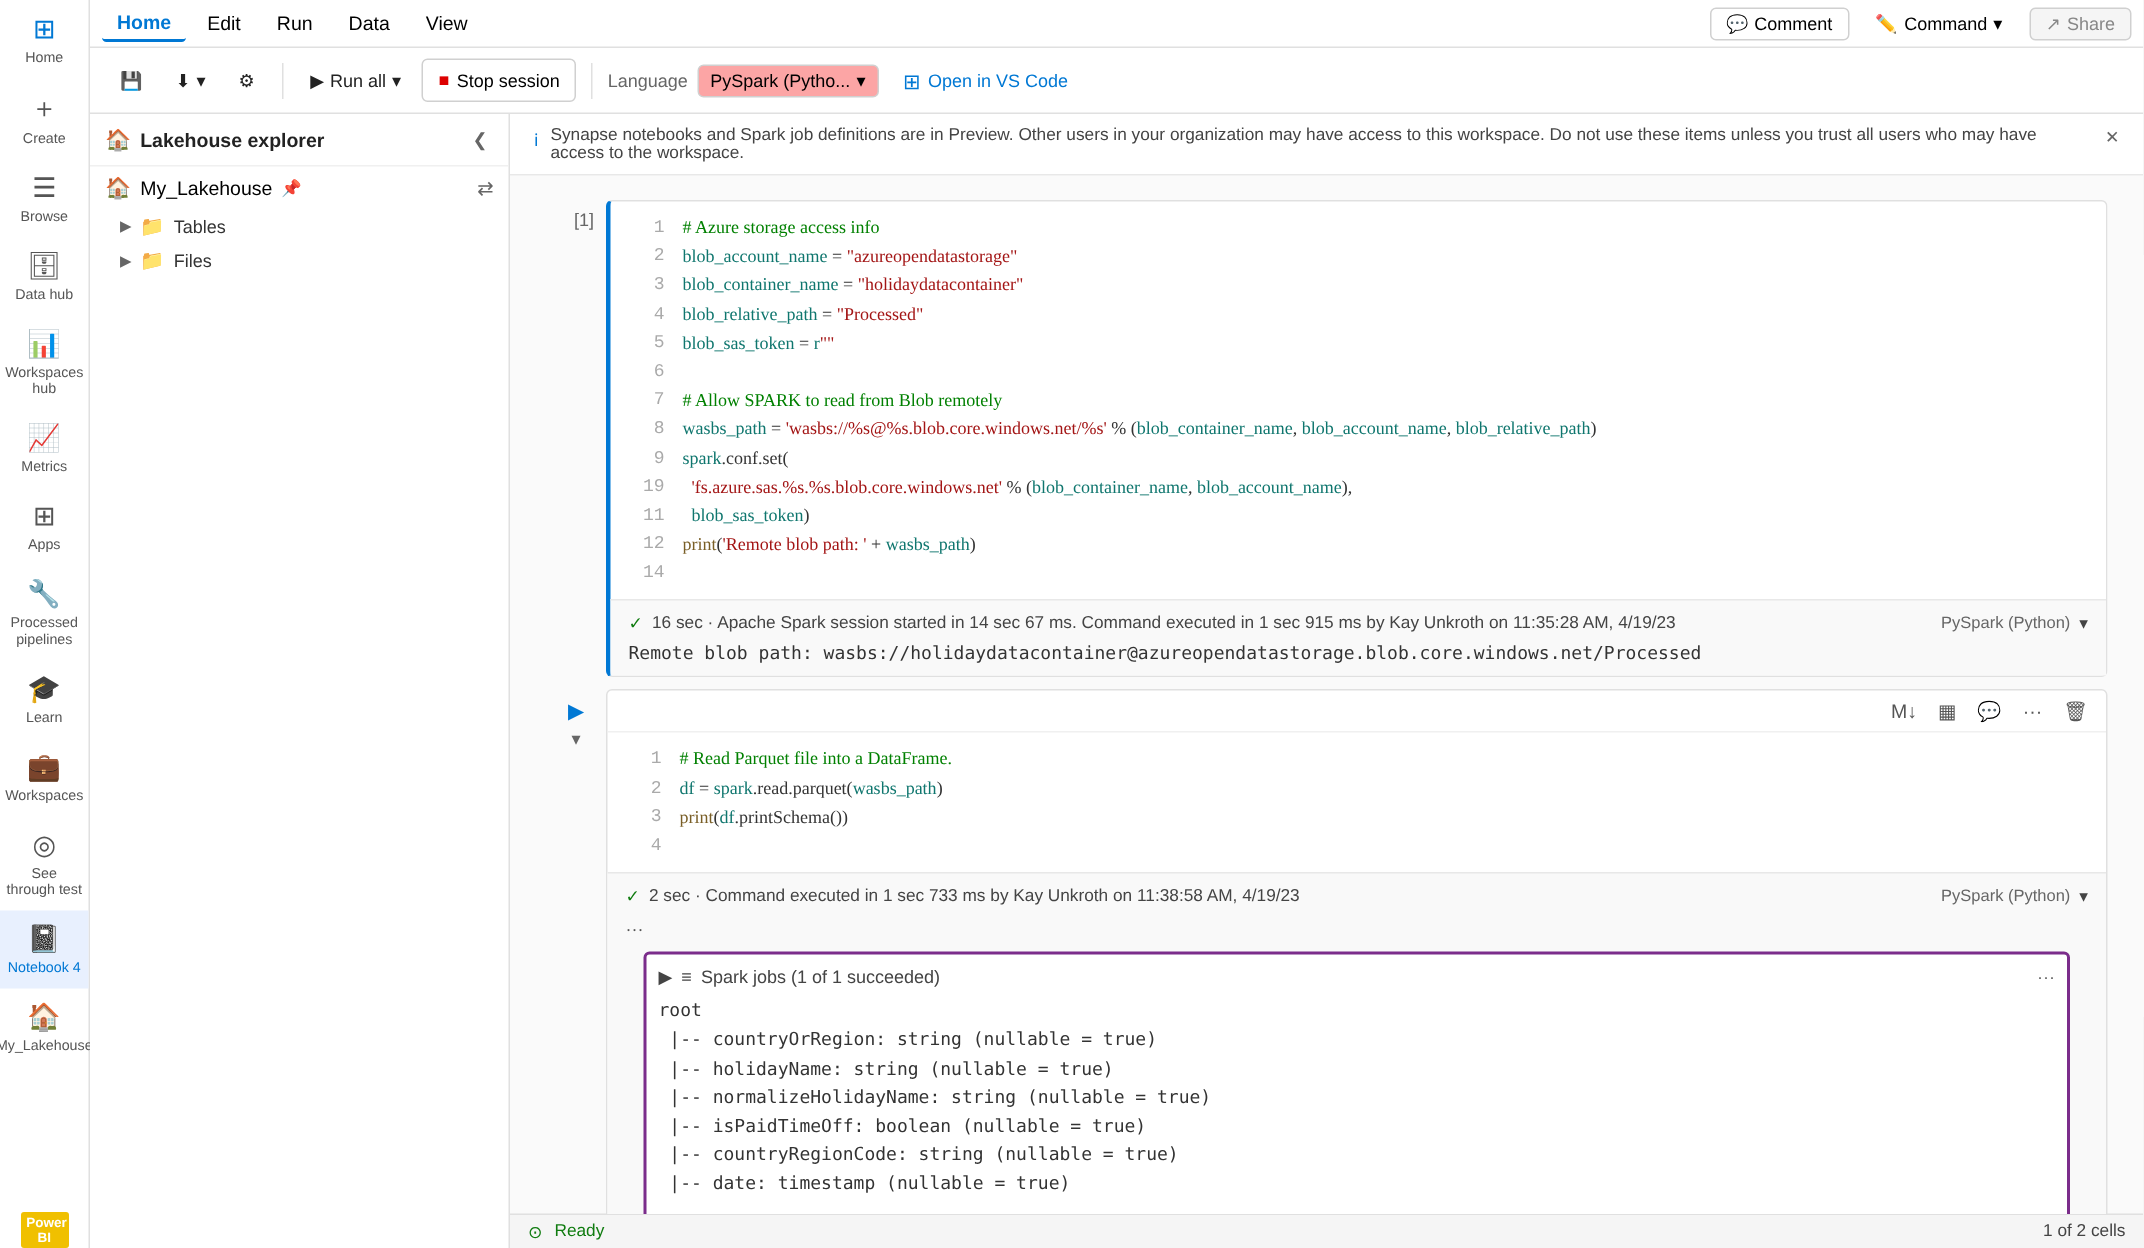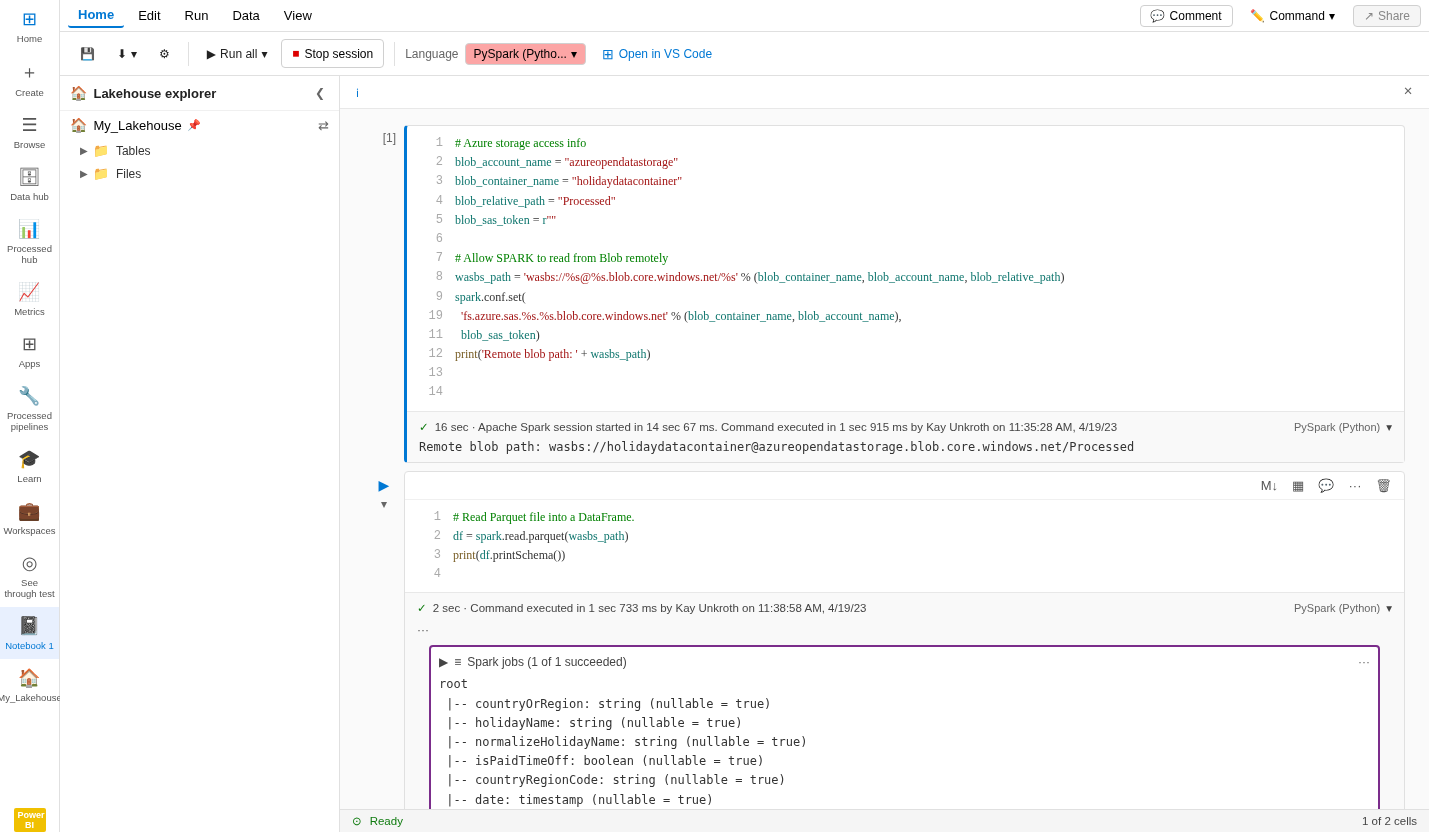--- a/index.html
+++ b/index.html
@@ -409,21 +409,21 @@
   <div class="sidebar-item">
     <span class="sidebar-icon">☰</span>
     <span class="sidebar-label">Browse</span>
   </div>
   <div class="sidebar-item">
     <span class="sidebar-icon">🗄</span>
     <span class="sidebar-label">Data hub</span>
   </div>
   <div class="sidebar-item">
     <span class="sidebar-icon">📊</span>
-    <span class="sidebar-label">Processed hub</span>
+    <span class="sidebar-label">Workspaces hub</span>
   </div>
   <div class="sidebar-item">
     <span class="sidebar-icon">📈</span>
     <span class="sidebar-label">Metrics</span>
   </div>
   <div class="sidebar-item">
     <span class="sidebar-icon">⊞</span>
     <span class="sidebar-label">Apps</span>
   </div>
   <div class="sidebar-item">
@@ -437,21 +437,21 @@
   <div class="sidebar-item">
     <span class="sidebar-icon">💼</span>
     <span class="sidebar-label">Workspaces</span>
   </div>
   <div class="sidebar-item">
     <span class="sidebar-icon">◎</span>
     <span class="sidebar-label">See through test</span>
   </div>
   <div class="sidebar-item notebook-active">
     <span class="sidebar-icon">📓</span>
-    <span class="sidebar-label">Notebook 1</span>
+    <span class="sidebar-label">Notebook 4</span>
   </div>
   <div class="sidebar-item">
     <span class="sidebar-icon">🏠</span>
     <span class="sidebar-label">My_Lakehouse</span>
   </div>
   <div class="sidebar-bottom">
     <div class="power-bi-badge">
       <span>Power BI</span>
     </div>
   </div>
@@ -538,20 +538,21 @@
         <span class="tree-chevron">▶</span>
         <span class="tree-folder-icon">📁</span>
         <span>Files</span>
       </div>
     </div>
 
     <div class="notebook-area">
 
       <div class="info-banner">
         <span class="info-icon">ℹ</span>
+        <span>Synapse notebooks and Spark job definitions are in Preview. Other users in your organization may have access to this workspace. Do not use these items unless you trust all users who may have access to the workspace.</span>
         <span class="info-close">✕</span>
       </div>
 
       <div class="cells-container">
 
         <div class="cell-wrapper">
           <div class="cell-number">
             <span>[1]</span>
           </div>
           <div class="cell-body code-cell">
@@ -596,24 +597,20 @@
                 <span class="line-num">19</span>
                 <span class="line-code">  <span class="str">'fs.azure.sas.%s.%s.blob.core.windows.net'</span> % (<span class="var">blob_container_name</span>, <span class="var">blob_account_name</span>),</span>
               </div>
               <div class="code-line">
                 <span class="line-num">11</span>
                 <span class="line-code">  <span class="var">blob_sas_token</span>)</span>
               </div>
               <div class="code-line">
                 <span class="line-num">12</span>
                 <span class="line-code"><span class="fn">print</span>(<span class="str">'Remote blob path: '</span> + <span class="var">wasbs_path</span>)</span>
-              </div>
-              <div class="code-line">
-                <span class="line-num">13</span>
-                <span class="line-code"></span>
               </div>
               <div class="code-line">
                 <span class="line-num">14</span>
                 <span class="line-code"></span>
               </div>
             </div>
             <div class="cell-output">
               <div class="output-status">
                 <span class="status-check">✓</span>
                 <span>16 sec · Apache Spark session started in 14 sec 67 ms. Command executed in 1 sec 915 ms by Kay Unkroth on 11:35:28 AM, 4/19/23</span>

